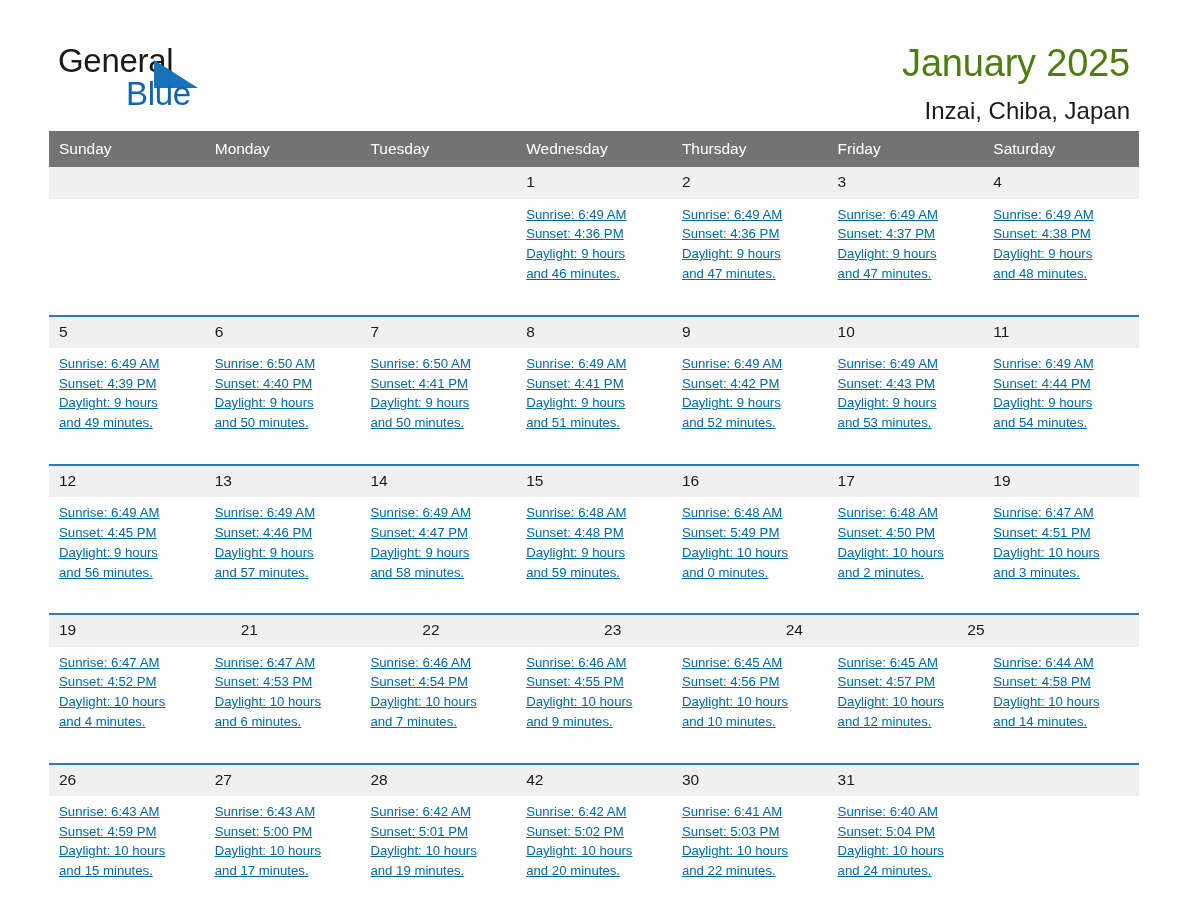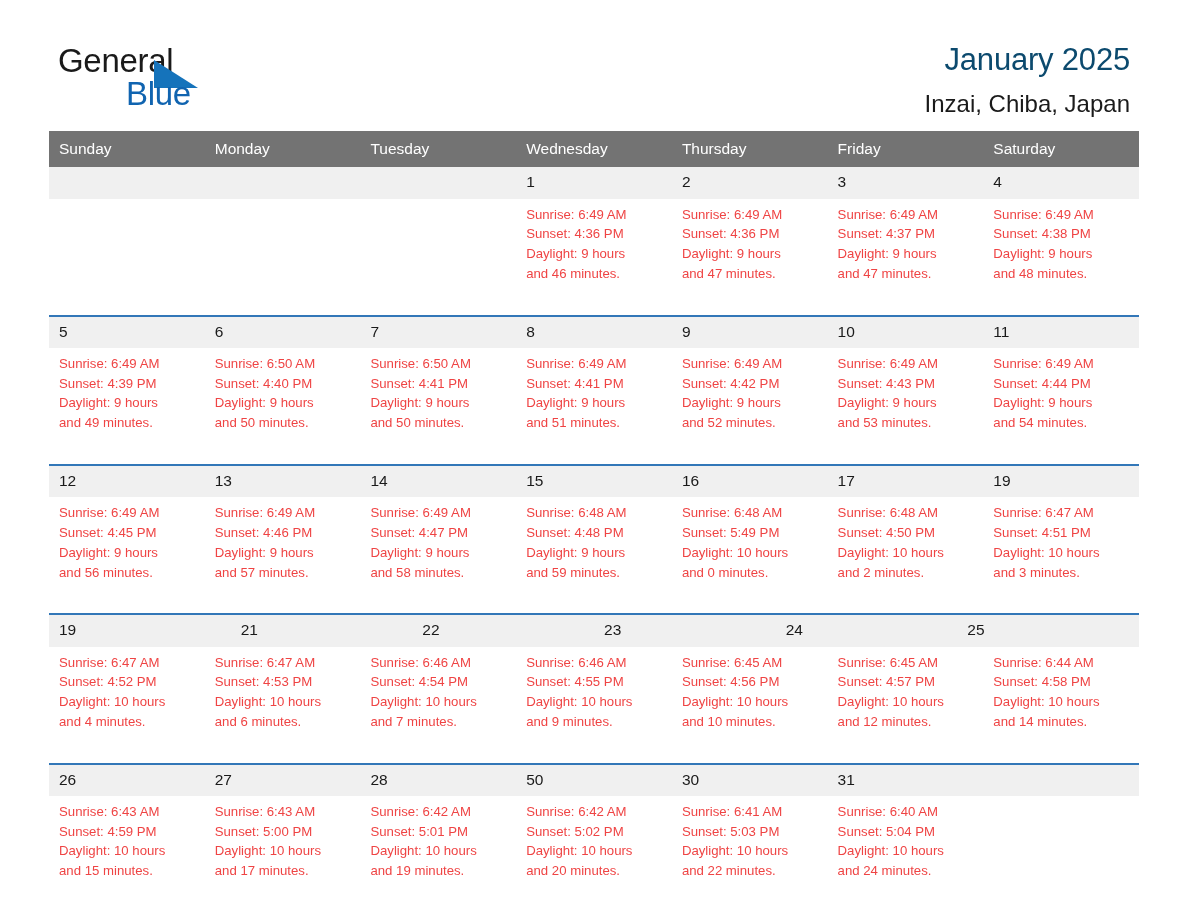--- a/index.html
+++ b/index.html
@@ -58,23 +58,23 @@
     top: 33px;
     font-size: 33px;
     color: #1064b0;
     letter-spacing: -0.3px;
   }
   .title-block {
     text-align: right;
     padding-top: 0px;
   }
   .cal-title {
-    font-size: 31px;
+    font-size: 38px;
     font-weight: normal;
-    color: #0c4a6e;
+    color: #4d7c0f;
     line-height: 1.05;
     margin: 0;
     letter-spacing: -0.2px;
   }
   .cal-subtitle {
     font-size: 24px;
     color: #1a1a1a;
     margin: 14px 0 0 0;
     line-height: 1.1;
     font-weight: normal;
@@ -124,22 +124,23 @@
     color: #1a1a1a;
     padding: 5px 0 6px 10px;
     line-height: 1.3;
     min-height: 27px;
   }
   .detail-cell {
     flex: 1 1 0;
     padding: 6px 12px 18px 10px;
     font-size: 13.2px;
     line-height: 19.8px;
-    color: #ef4444;
+    color: #0369a1;
     min-height: 98px;
+    text-decoration: underline;
   }
   .detail-line { white-space: nowrap; }
   .detail-cell.empty { min-height: 98px; }
   .week-row.week-1 .detail-cell { min-height: 102px; }
 </style>
 </head>
 <body>
 
 <div class="page">
 
@@ -368,21 +369,21 @@
               <div class="detail-line">Daylight: 10 hours</div>
               <div class="detail-line">and 14 minutes.</div>
             </div>
           </div>
         </div>
         <div class="week-row week-5">
           <div class="daynum-band">
             <div class="daynum-cell">26</div>
             <div class="daynum-cell">27</div>
             <div class="daynum-cell">28</div>
-            <div class="daynum-cell">50</div>
+            <div class="daynum-cell">42</div>
             <div class="daynum-cell">30</div>
             <div class="daynum-cell">31</div>
             <div class="daynum-cell"></div>
           </div>
           <div class="body-band">
             <div class="detail-cell">
               <div class="detail-line">Sunrise: 6:43 AM</div>
               <div class="detail-line">Sunset: 4:59 PM</div>
               <div class="detail-line">Daylight: 10 hours</div>
               <div class="detail-line">and 15 minutes.</div>

